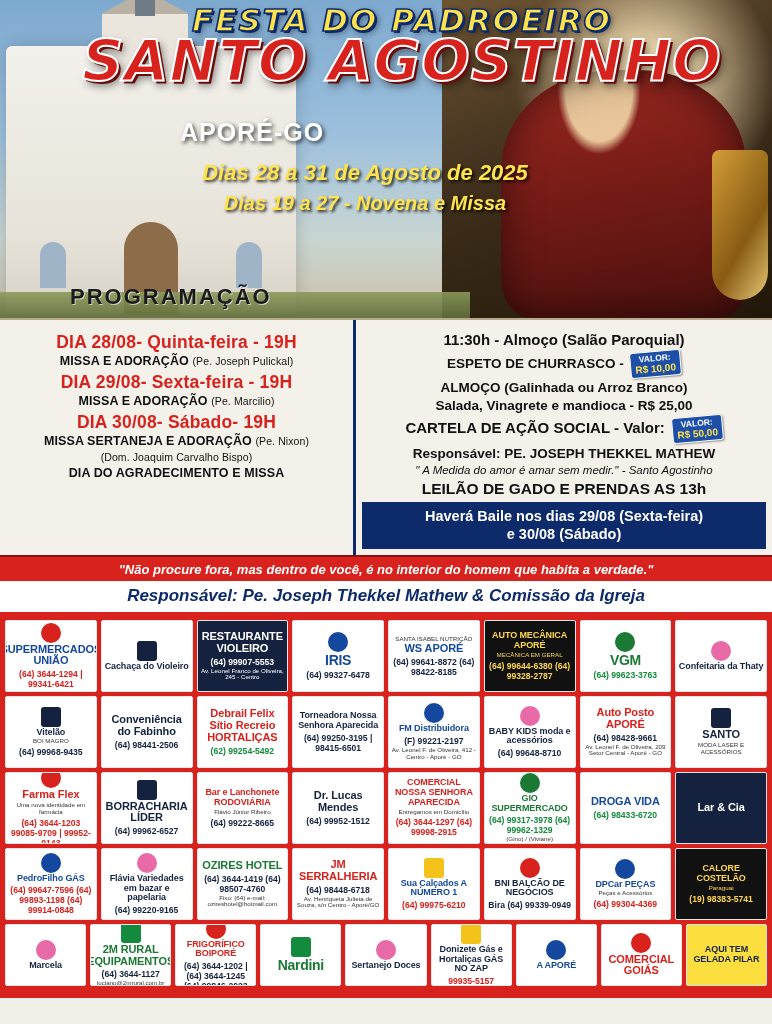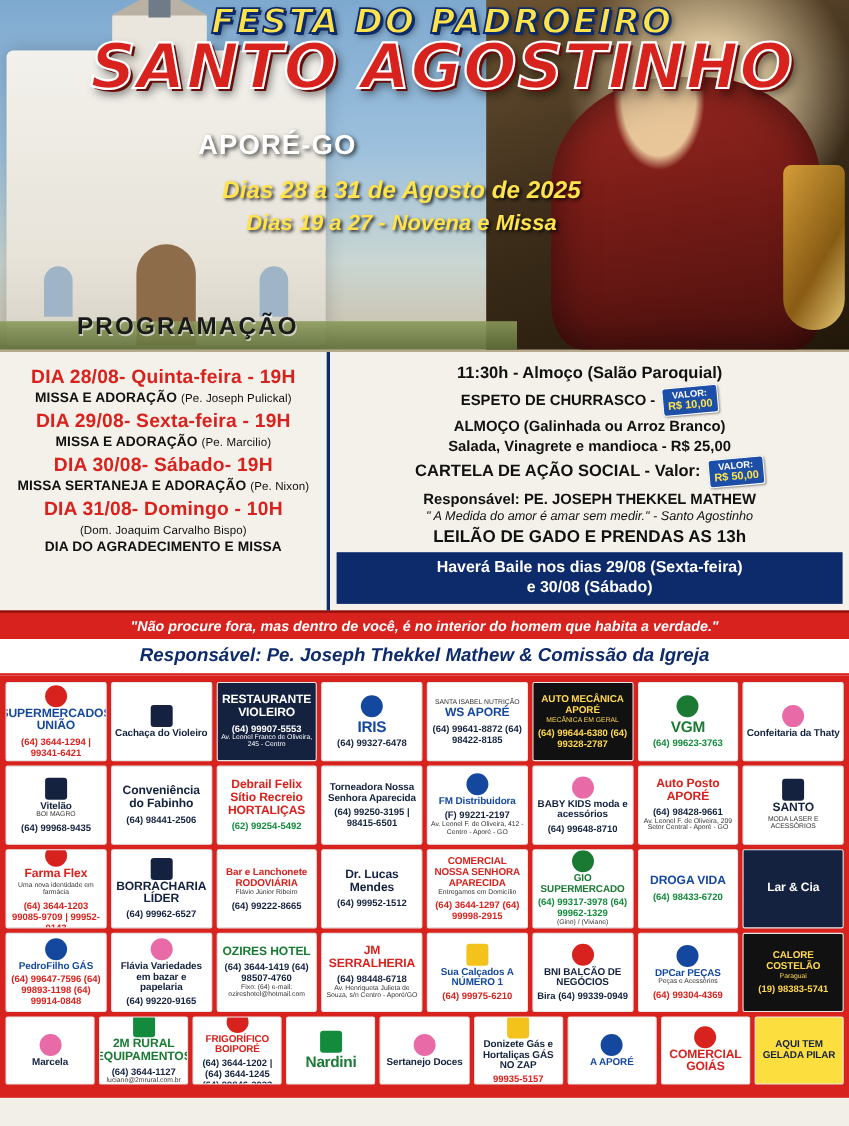--- a/index.html
+++ b/index.html
@@ -173,21 +173,21 @@
     text-shadow: 1px 1px 0 rgba(255,255,255,.6);
   }
 
   
   .schedule {
     display: flex;
     border-top: 2px solid #b9a98c;
     background: #f4f1ea;
   }
   .sched-left {
-    width: 300px;
+    width: 356px;
     padding: 8px 6px 10px 6px;
     border-right: 3px solid #0d2a6b;
     text-align: center;
   }
   .sched-right {
     flex: 1;
     padding: 8px 6px 6px 6px;
     text-align: center;
     position: relative;
   }
@@ -399,21 +399,20 @@
         <span>MISSA E ADORAÇÃO</span>
         <span class="pe">(Pe. Marcilio)</span>
       </div>
 
       <div class="day">DIA 30/08- Sábado- 19H</div>
       <div class="day-sub">
         <span>MISSA SERTANEJA E ADORAÇÃO</span>
         <span class="pe">(Pe. Nixon)</span>
       </div>
 
-      <div class="day">DIA 31/08- Domingo - 10H</div>
       <div class="day-sub">
         <span class="pe">(Dom. Joaquim Carvalho Bispo)</span>
       </div>
       <div class="day-sub">
         <span>DIA DO AGRADECIMENTO E MISSA</span>
       </div>
     </div>
 
     <div class="sched-right">
       <div class="r-line big">11:30h - Almoço (Salão Paroquial)</div>

